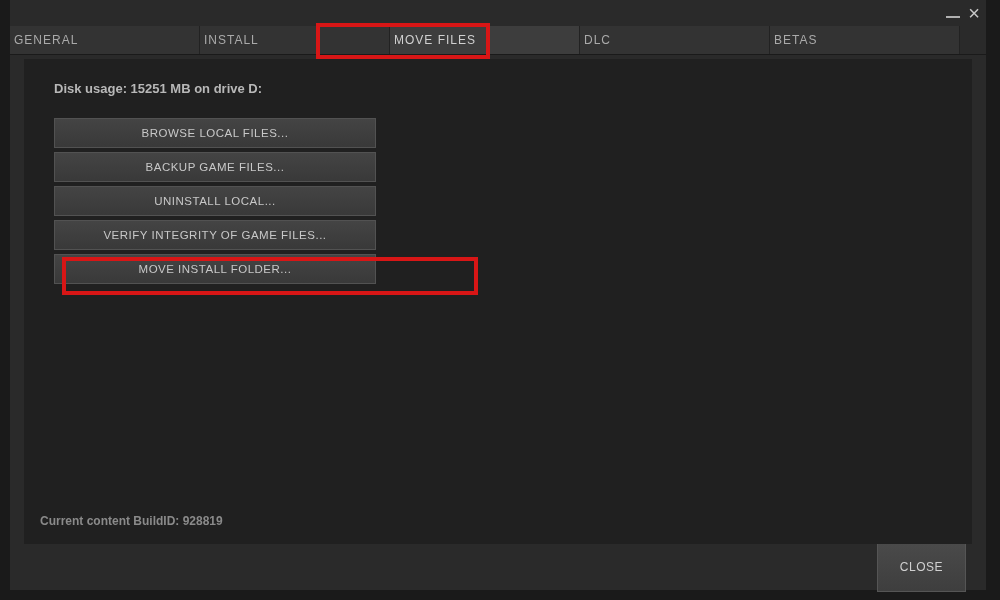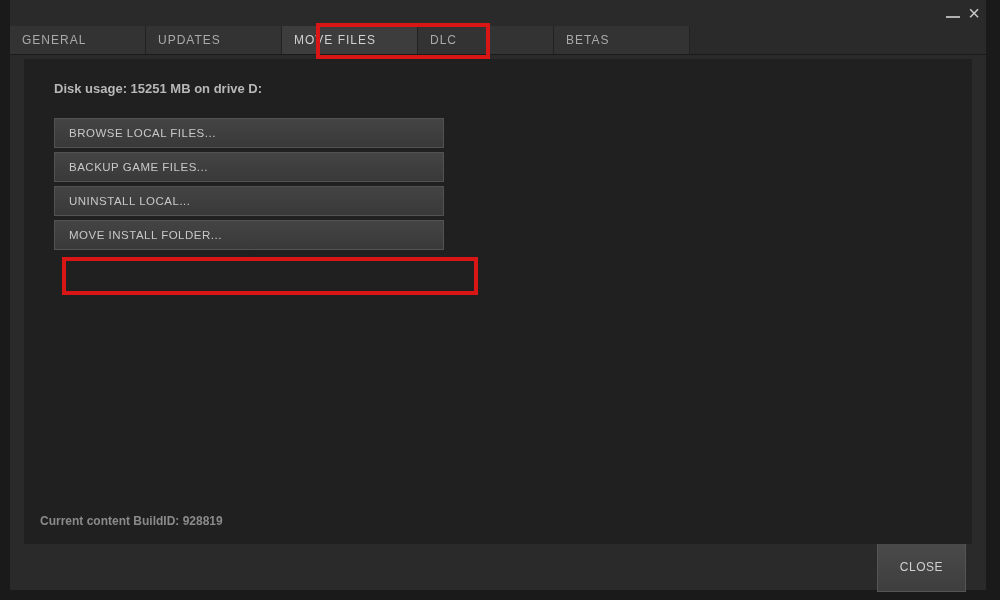--- a/index.html
+++ b/index.html
@@ -68,24 +68,24 @@
     }
     
     .tab {
       height: 28px;
       color: #aaaaaa;
       background: #333333;
       font-size: 12px;
       letter-spacing: 1px;
       display: flex;
       align-items: center;
-      padding: 0 12px;
+      padding: 0 4px;
       cursor: pointer;
       border-right: 1px solid #222;
-      width: 136px;
+      width: 190px;
     }
     
     .tab.active {
       background: #3d3d3d;
       color: #d0d0d0;
     }
     
     .tab-highlight-local {
       position: absolute;
       left: 306px;
@@ -121,24 +121,24 @@
       font-weight: bold;
       margin-bottom: 22px;
     }
     
     .action-btn {
       background: linear-gradient(to bottom, #444444, #393939);
       color: #c8c8c8;
       font-size: 11.5px;
       letter-spacing: 0.5px;
       padding: 8px 14px;
-      width: 390px;
+      width: 322px;
       border: 1px solid #525252;
       cursor: pointer;
-      text-align: left;
+      text-align: center;
       margin-bottom: 0px;
       display: block;
       position: relative;
       z-index: 2;
     }
     
     .btn-row {
       margin-bottom: 4px;
       position: relative;
     }
@@ -192,41 +192,44 @@
     </div>
     <div class="titlebar-btn">
       <span class="close-x">×</span>
     </div>
   </div>
 
   <div class="tab-highlight-local"></div>
 
   <div class="tabbar">
     <div class="tab">GENERAL</div>
-    <div class="tab">UPDATES</div>
+    <div class="tab">INSTALL</div>
     <div class="tab active">MOVE FILES</div>
     <div class="tab">DLC</div>
     <div class="tab">BETAS</div>
   </div>
 
   <div class="content-area">
     <div class="inner-panel">
 
       <div class="disk-usage">Disk usage: 15251 MB on drive D:</div>
 
       <div class="btn-row">
         <button class="action-btn">BROWSE LOCAL FILES...</button>
       </div>
       <div class="btn-row">
         <button class="action-btn">BACKUP GAME FILES...</button>
       </div>
       <div class="btn-row">
         <button class="action-btn">UNINSTALL LOCAL...</button>
       </div>
       <div class="btn-row">
+        <button class="action-btn">VERIFY INTEGRITY OF GAME FILES...</button>
+      </div>
+      <div class="btn-row">
         <button class="action-btn">MOVE INSTALL FOLDER...</button>
       </div>
 
       <div class="btn-highlight"></div>
 
       <div class="build-id">Current content BuildID: 928819</div>
     </div>
 
     <div class="footer">
       <button class="close-btn">CLOSE</button>

